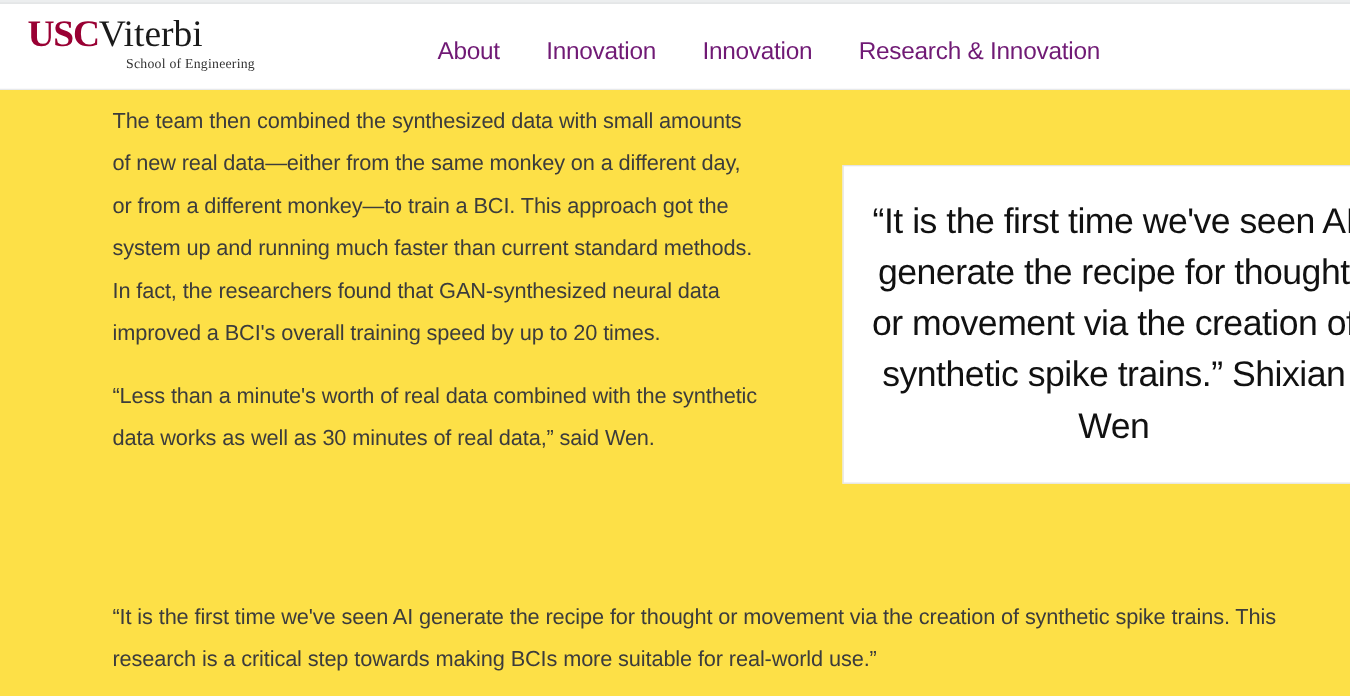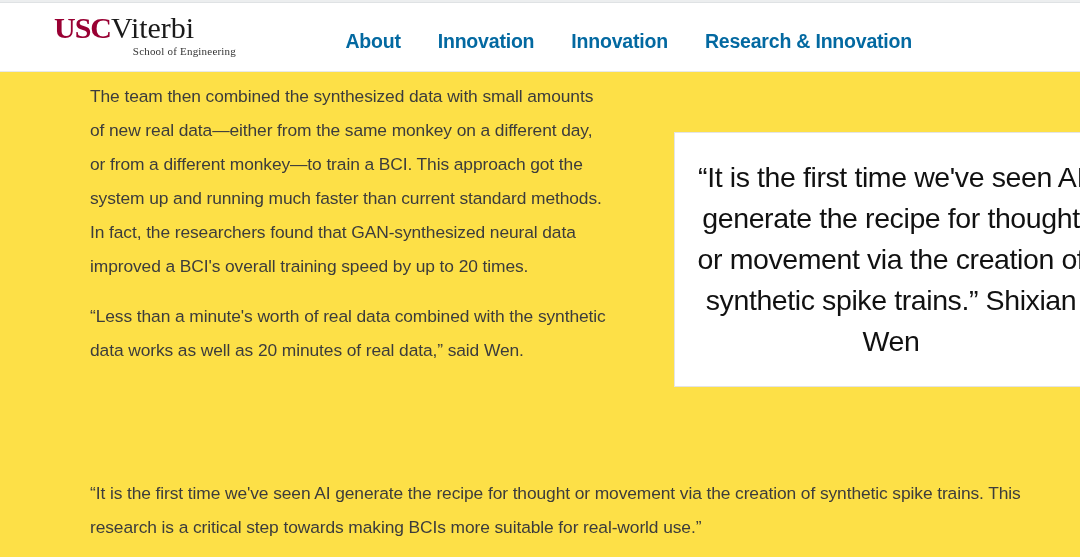--- a/index.html
+++ b/index.html
@@ -30,21 +30,20 @@
   
   .site-header {
     position: absolute;
     top: 4px; left: 0;
     width: 906px;
     height: 67px;
     background: #ffffff;
     display: flex;
     align-items: center;
     box-sizing: border-box;
-    margin-left: 32px;
   }
   .header-shadow {
     position: absolute;
     top: 71px; left: 0;
     width: 1080px;
     height: 14px;
     background: linear-gradient(to bottom, #e6e8ea 0%, #f2f3f4 40%, #fafafa 75%, #ffffff 100%);
   }
 
   
@@ -86,22 +85,22 @@
     position: absolute;
     right: 26px;
     top: 26px;
     display: flex;
     align-items: center;
     gap: 37px;
   }
   .nav-item {
     font-family: "Liberation Sans", sans-serif;
     font-size: 19.5px;
-    font-weight: bold;
-    color: #0369a1;
+    font-weight: normal;
+    color: #701a75;
     letter-spacing: -0.2px;
     white-space: nowrap;
     text-decoration: none;
     cursor: pointer;
   }
 
   
   .article {
     position: absolute;
     top: 72px; left: 0;
@@ -182,21 +181,21 @@
   </nav>
 
 </header>
 
 <div class="header-shadow"></div>
 
 <main class="article">
 
   <div class="body-col">
     <p class="body-p">The team then combined the synthesized data with small amounts of new real data—either from the same monkey on a different day, or from a different monkey—to train a BCI. This approach got the system up and running much faster than current standard methods. In fact, the researchers found that GAN-synthesized neural data improved a BCI's overall training speed by up to 20 times.</p>
-    <p class="body-p">“Less than a minute's worth of real data combined with the synthetic data works as well as 20 minutes of real data,” said Wen.</p>
+    <p class="body-p">“Less than a minute's worth of real data combined with the synthetic data works as well as 30 minutes of real data,” said Wen.</p>
   </div>
 
   <blockquote class="pullquote">
     <p class="pullquote-text">“It is the first time we've seen AI generate the recipe for thought or movement via the creation of synthetic spike trains.” Shixian Wen</p>
   </blockquote>
 
   <div class="full-p">
     <p class="body-p wide">“It is the first time we've seen AI generate the recipe for thought or movement via the creation of synthetic spike trains. This research is a critical step towards making BCIs more suitable for real-world use.”</p>
   </div>
 

